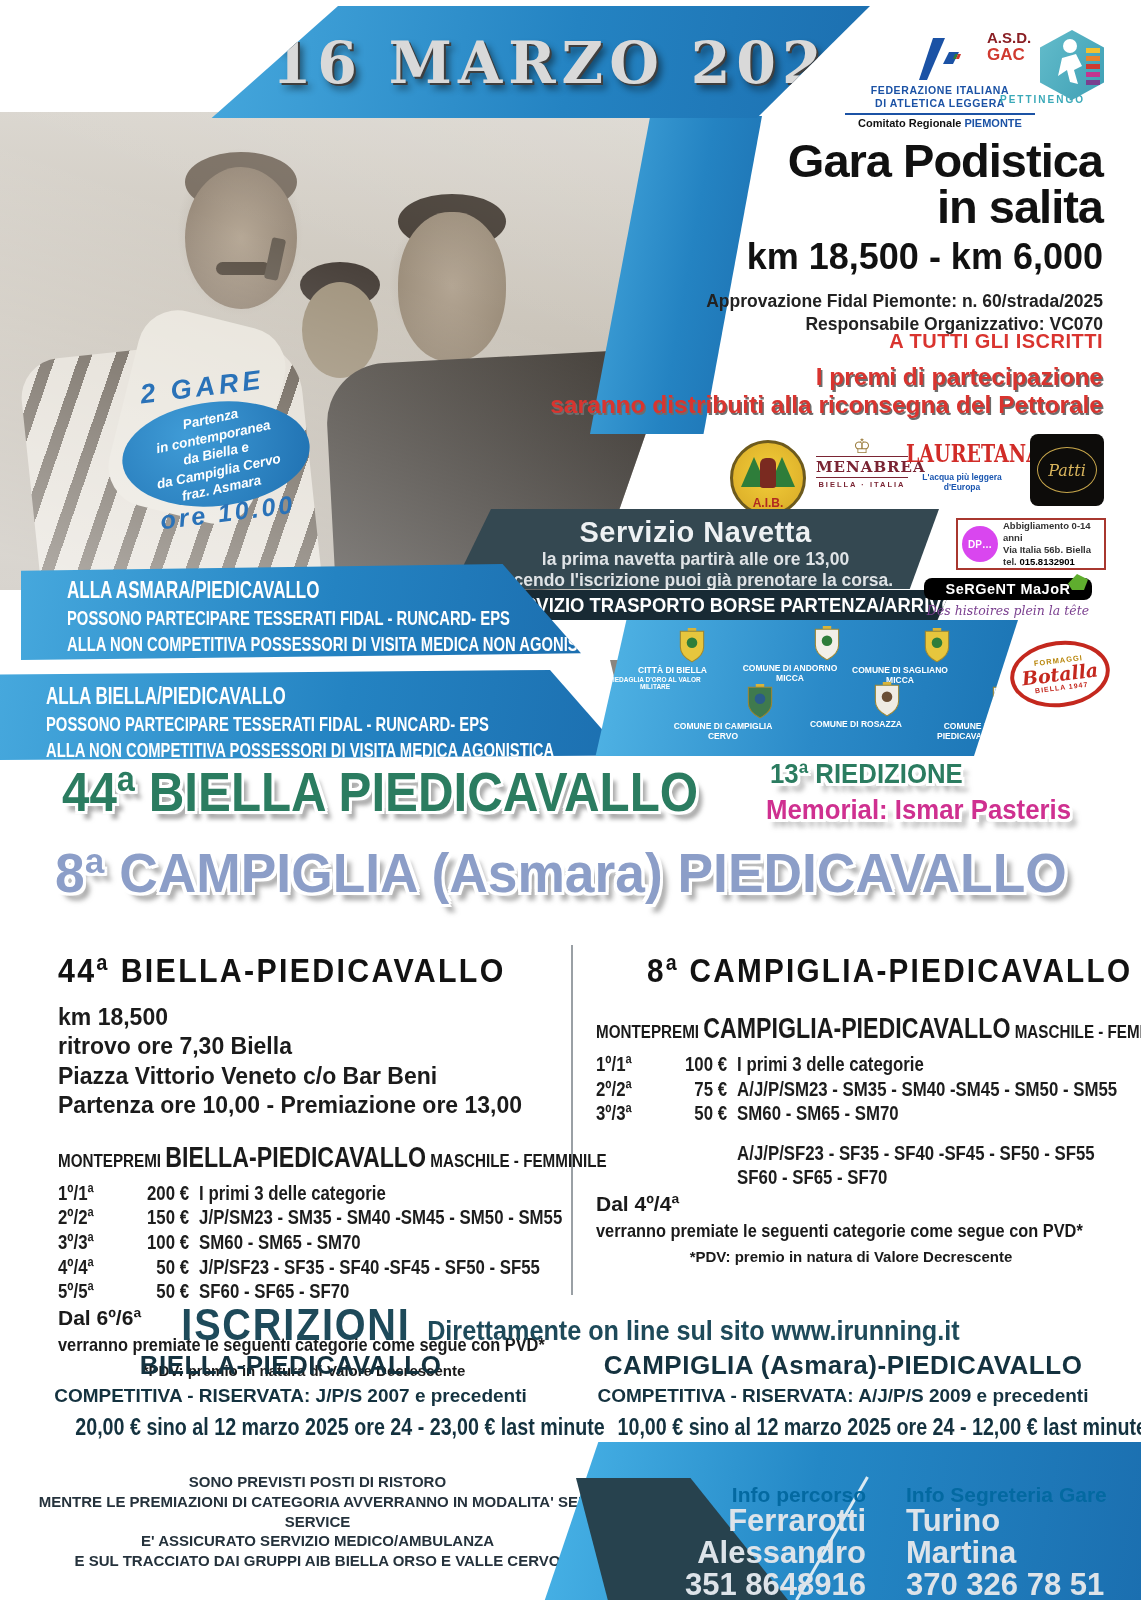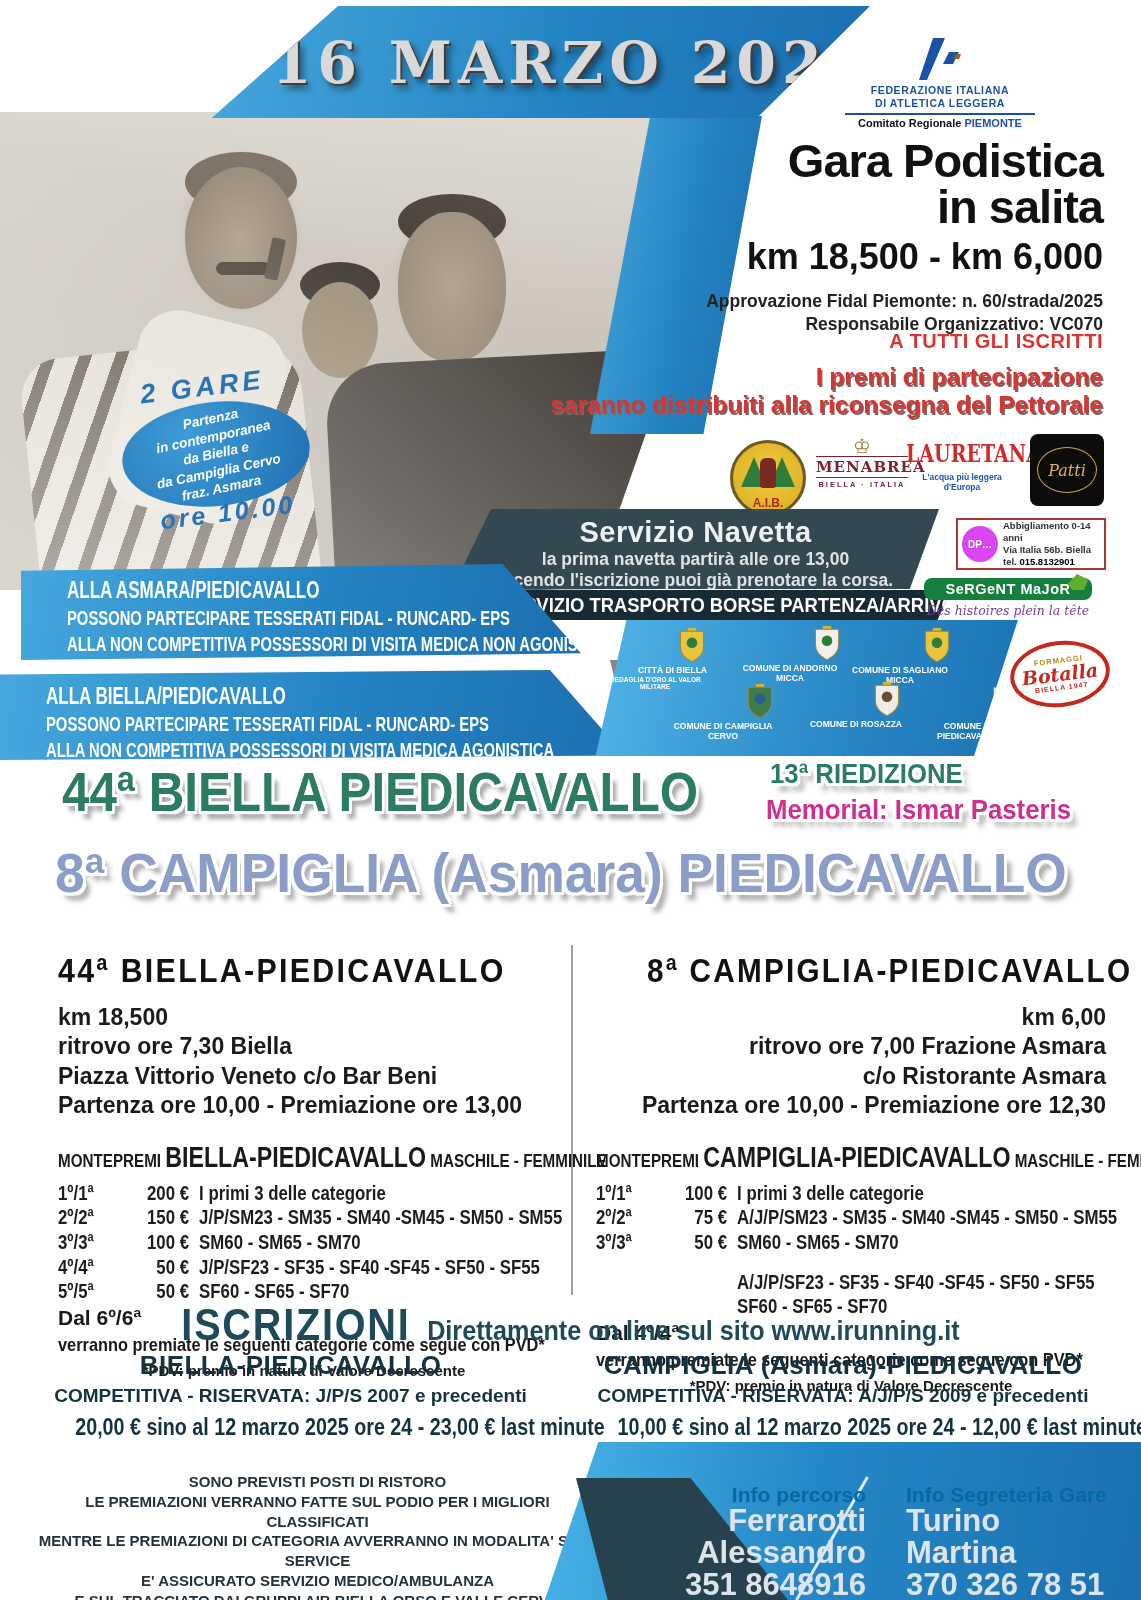--- a/index.html
+++ b/index.html
@@ -106,21 +106,21 @@
   .patti .ring{width:58px;height:44px;border:1.5px solid #c9a84c;border-radius:50%;
     display:flex;align-items:center;justify-content:center;}
   .patti .pt{font-family:"DejaVu Serif",serif;font-style:italic;font-size:16px;color:#d8b45c;}
   .dpam{left:956px;top:518px;width:150px;height:52px;border:2px solid #a8372f;background:#fff;
     display:flex;align-items:center;padding:2px 4px;box-sizing:border-box;}
   .dpam .circ{width:36px;height:36px;border-radius:50%;background:#d946ef;color:#fff;
     display:flex;align-items:center;justify-content:center;font-size:10px;font-weight:800;flex:none;}
   .dpam .dtx{font-size:9.5px;font-weight:600;color:#333;line-height:1.25;margin-left:5px;}
   .dpam .dtx b{color:#000;}
   .sergent{left:924px;top:578px;width:168px;}
-  .sergent .sbox{background:#15803d;border-radius:8px;color:#fff;text-align:center;
+  .sergent .sbox{background:#000000;border-radius:8px;color:#fff;text-align:center;
     font-size:14.5px;font-weight:800;letter-spacing:.5px;padding:3px 0;position:relative;}
   .sergent .bird{position:absolute;right:4px;top:-4px;width:20px;height:16px;background:#5fae2e;
     clip-path:polygon(0 60%,45% 0,100% 35%,80% 100%,20% 100%);}
   .sergent .ssc{font-family:"DejaVu Serif",serif;font-style:italic;font-size:12.5px;color:#7a3f8f;
     text-align:center;margin-top:3px;}
   .botalla{left:1010px;top:641px;width:92px;height:58px;border:4px solid #c4281e;border-radius:50%;
     background:#fff;transform:rotate(-7deg);display:flex;flex-direction:column;align-items:center;
     justify-content:center;line-height:1;}
   .botalla .bt{font-size:7.5px;font-weight:800;letter-spacing:1px;color:#b8860b;}
   .botalla .bn{font-family:"DejaVu Serif",serif;font-style:italic;font-weight:700;font-size:19px;color:#c4281e;}
@@ -199,20 +199,36 @@
     <svg width="50" height="42" viewBox="0 0 50 42">
       <polygon points="18,0 30,0 12,42 4,42" fill="#1b52a5"></polygon>
       <polygon points="34,14 44,14 38,26 28,26" fill="#1b52a5"></polygon>
       <polygon points="40,16 43,16 41,21 38,21" fill="#2e7d3a"></polygon>
       <polygon points="43,16 46,16 44,21 41,21" fill="#d03a30"></polygon>
     </svg>
     <div class="fl">FEDERAZIONE ITALIANA</div>
     <div class="fl">DI ATLETICA LEGGERA</div>
     <div class="fl2"><span>Comitato Regionale </span><b>PIEMONTE</b></div>
   </div>
+  <div class="abs gac">
+    <div class="gac-hex">
+      <svg width="64" height="70" viewBox="0 0 64 70">
+        <circle cx="30" cy="16" r="7" fill="#fff"></circle>
+        <path d="M22 28 L36 24 L42 36 L34 40 L38 54 L30 52 L27 40 L18 46 Z" fill="#fff"></path>
+        <rect x="46" y="18" width="14" height="5" fill="#f2c230"></rect>
+        <rect x="46" y="26" width="14" height="5" fill="#e8832c"></rect>
+        <rect x="46" y="34" width="14" height="5" fill="#d03a30"></rect>
+        <rect x="46" y="42" width="14" height="5" fill="#c2368f"></rect>
+        <rect x="46" y="50" width="14" height="5" fill="#7a3f8f"></rect>
+      </svg>
+    </div>
+    <div class="g1">A.S.D.</div>
+    <div class="g2">GAC</div>
+    <div class="g3" style="margin-top:30px;">PETTINENGO</div>
+  </div>
 
   <div class="abs gara">
     <div class="g-t">Gara Podistica</div>
     <div class="g-t">in salita</div>
     <div class="g-km">km 18,500 - km 6,000</div>
     <div class="g-s" style="margin-top:12px;">Approvazione Fidal Piemonte: n. 60/strada/2025</div>
     <div class="g-s">Responsabile Organizzativo: VC070</div>
   </div>
 
   <div class="abs promo">
@@ -389,26 +405,20 @@
         <div class="amt">50 €</div>
         <div>SF60 - SF65 - SF70</div>
     </div>
     <div class="mp-dal">Dal 6º/6ª</div>
     <div class="mp-n1">verranno premiate le seguenti categorie come segue con PVD*</div>
     <div class="mp-n2">*PDV: premio in natura di Valore Decrescente</div>
   </div>
 
   <div class="abs" style="left:596px;top:952px;width:510px;">
     <div class="race-h sxR" style="text-align:right;transform:scaleX(.9);">8ª CAMPIGLIA-PIEDICAVALLO</div>
-    <div class="race-d" style="margin-top:14px;text-align:right;">
-      <div>km 6,00</div>
-      <div>ritrovo ore 7,00 Frazione Asmara</div>
-      <div>c/o Ristorante Asmara</div>
-      <div>Partenza ore 10,00 - Premiazione ore 12,30</div>
-    </div>
     <div class="mp-h" style="margin-top:22px;">
       <span class="s">MONTEPREMI </span><span class="b">CAMPIGLIA-PIEDICAVALLO</span><span class="s"> MASCHILE - FEMMINILE</span>
     </div>
     <div class="mp-table" style="margin-top:8px;">
       <div>1º/1ª</div>
         <div class="amt">100 €</div>
         <div>I primi 3 delle categorie</div>
       <div>2º/2ª</div>
         <div class="amt">75 €</div>
         <div>A/J/P/SM23 - SM35 - SM40 -SM45 - SM50 - SM55</div>
@@ -440,21 +450,20 @@
     <div class="fp">20,00 € sino al 12 marzo 2025 ore 24 - 23,00 € last minute</div>
   </div>
   <div class="abs fee" style="left:568px;top:1350px;width:550px;">
     <div class="ft">CAMPIGLIA (Asmara)-PIEDICAVALLO</div>
     <div class="fr">COMPETITIVA - RISERVATA: A/J/P/S 2009 e precedenti</div>
     <div class="fp">10,00 € sino al 12 marzo 2025 ore 24 - 12,00 € last minute</div>
   </div>
 
   <div class="abs fnotes">
     <div>SONO PREVISTI POSTI DI RISTORO</div>
-    <div>LE PREMIAZIONI VERRANNO FATTE SUL PODIO PER I MIGLIORI CLASSIFICATI</div>
     <div>MENTRE LE PREMIAZIONI DI CATEGORIA AVVERRANNO IN MODALITA' SELF SERVICE</div>
     <div>E' ASSICURATO SERVIZIO MEDICO/AMBULANZA</div>
     <div>E SUL TRACCIATO DAI GRUPPI AIB BIELLA ORSO E VALLE CERVO</div>
 
   </div>
 
   <div class="abs contact-block"></div>
   <div class="abs contact-dark"></div>
   <div class="abs contact-line"></div>
   <div class="abs contact c-left">

